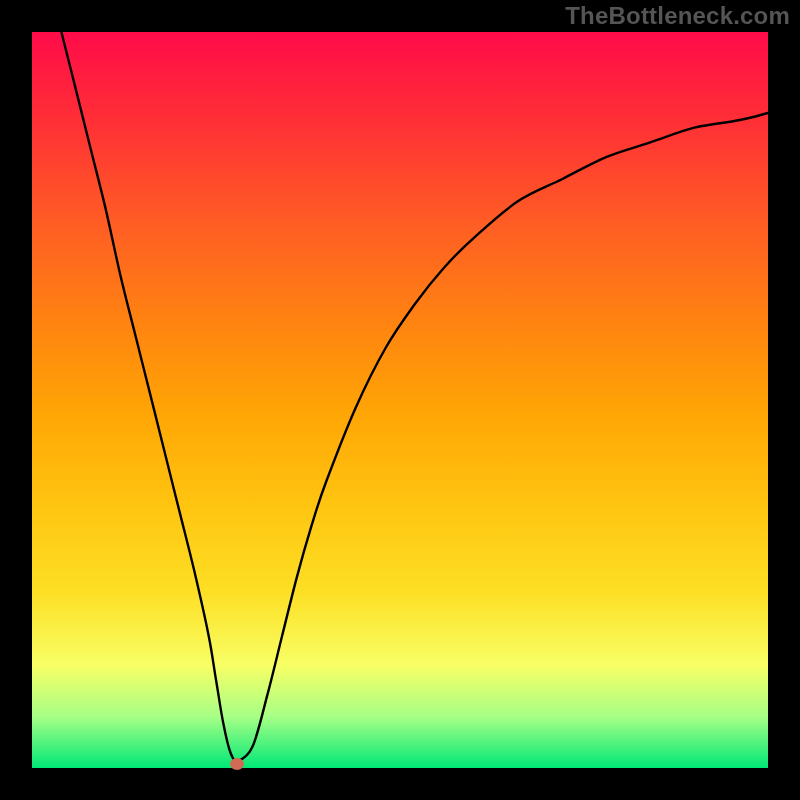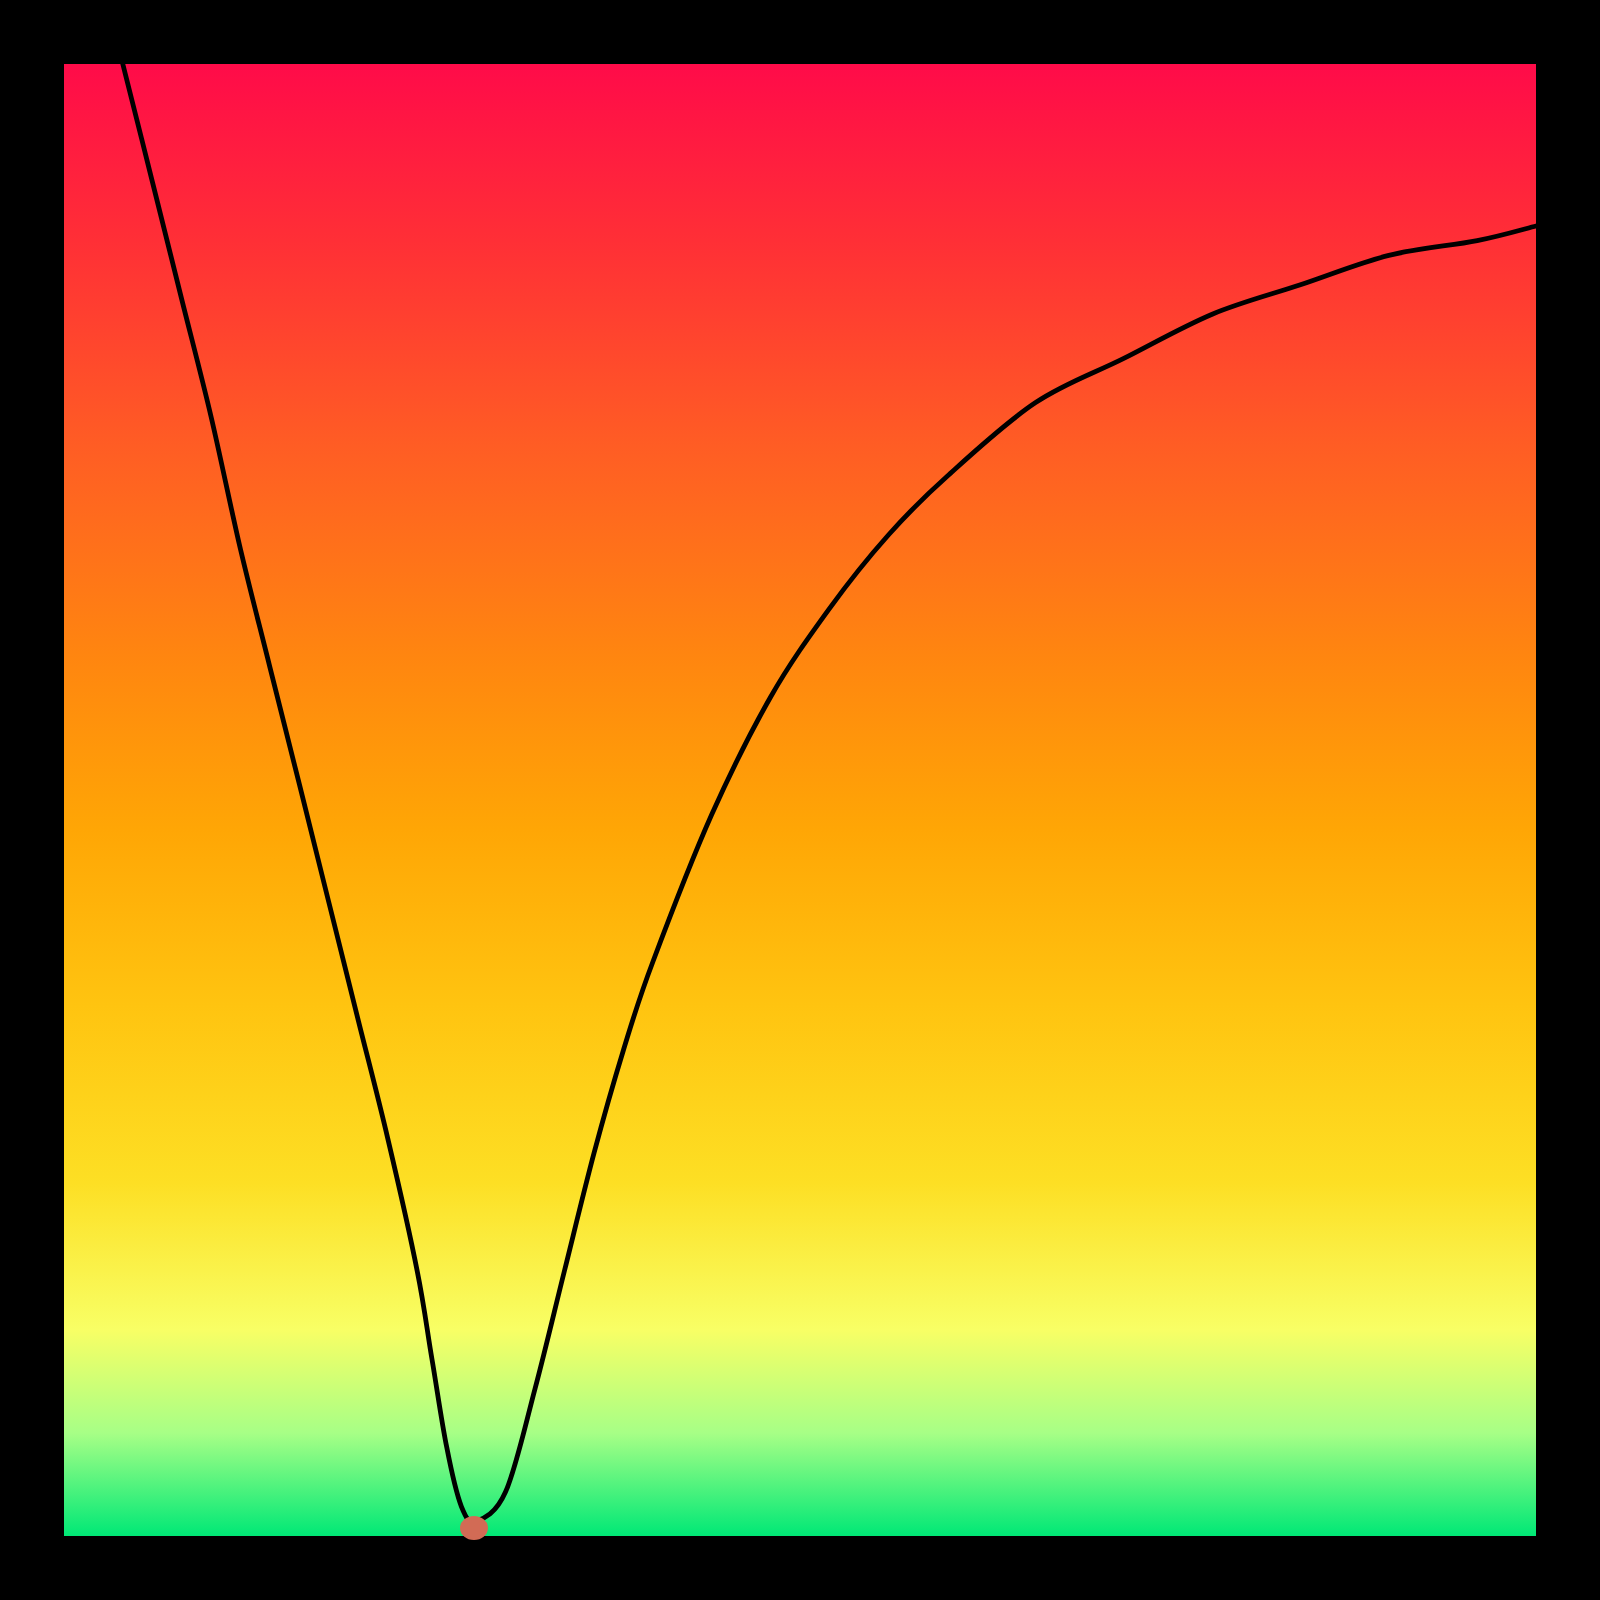--- a/index.html
+++ b/index.html
@@ -67,13 +67,14 @@
 </head>
 <body>
 
 <div class="frame">
   <div class="plot-area">
     <svg class="curve" viewBox="0 0 736 736" preserveAspectRatio="none">
       <path id="curve-path" d="M 29.4 0.0 C 31.9 9.8, 39.3 39.3, 44.2 58.9 C 49.1 78.5, 54.0 98.1, 58.9 117.8 C 63.8 137.4, 68.7 155.8, 73.6 176.6 C 78.5 197.5, 83.4 222.0, 88.3 242.9 C 93.2 263.7, 98.1 282.1, 103.0 301.8 C 107.9 321.4, 112.9 341.0, 117.8 360.6 C 122.7 380.3, 127.6 399.9, 132.5 419.5 C 137.4 439.1, 142.3 458.8, 147.2 478.4 C 152.1 498.0, 157.0 516.4, 161.9 537.3 C 166.8 558.1, 173.0 585.1, 176.6 603.5 C 180.3 621.9, 181.5 633.0, 184.0 647.7 C 186.5 662.4, 188.9 679.6, 191.4 691.8 C 193.8 704.1, 196.3 715.1, 198.7 721.3 C 201.2 727.4, 202.4 729.9, 206.1 728.6 C 209.8 727.4, 215.9 725.0, 220.8 713.9 C 225.7 702.9, 230.6 680.8, 235.5 662.4 C 240.4 644.0, 245.3 623.1, 250.2 603.5 C 255.1 583.9, 260.1 563.0, 265.0 544.6 C 269.9 526.2, 274.8 509.1, 279.7 493.1 C 284.6 477.2, 287.0 468.6, 294.4 449.0 C 301.8 429.3, 314.0 397.4, 323.8 375.4 C 333.7 353.3, 343.5 333.7, 353.3 316.5 C 363.1 299.3, 372.9 285.8, 382.7 272.3 C 392.5 258.8, 402.3 246.6, 412.2 235.5 C 422.0 224.5, 429.3 217.1, 441.6 206.1 C 453.9 195.0, 471.0 179.1, 485.8 169.3 C 500.5 159.5, 515.2 154.6, 529.9 147.2 C 544.6 139.8, 559.4 131.3, 574.1 125.1 C 588.8 119.0, 603.5 115.3, 618.2 110.4 C 633.0 105.5, 647.7 99.4, 662.4 95.7 C 677.1 92.0, 694.3 90.8, 706.6 88.3 C 718.8 85.9, 731.1 82.2, 736.0 81.0" stroke="#000" stroke-width="2.4" fill="none" stroke-linejoin="round" stroke-linecap="round"></path>
     </svg>
     <div class="marker" id="marker" style="left: 204.608px; top: 731.584px;"></div>
   </div>
+  <div class="watermark">TheBottleneck.com</div>
 </div>
 
 </body></html>

